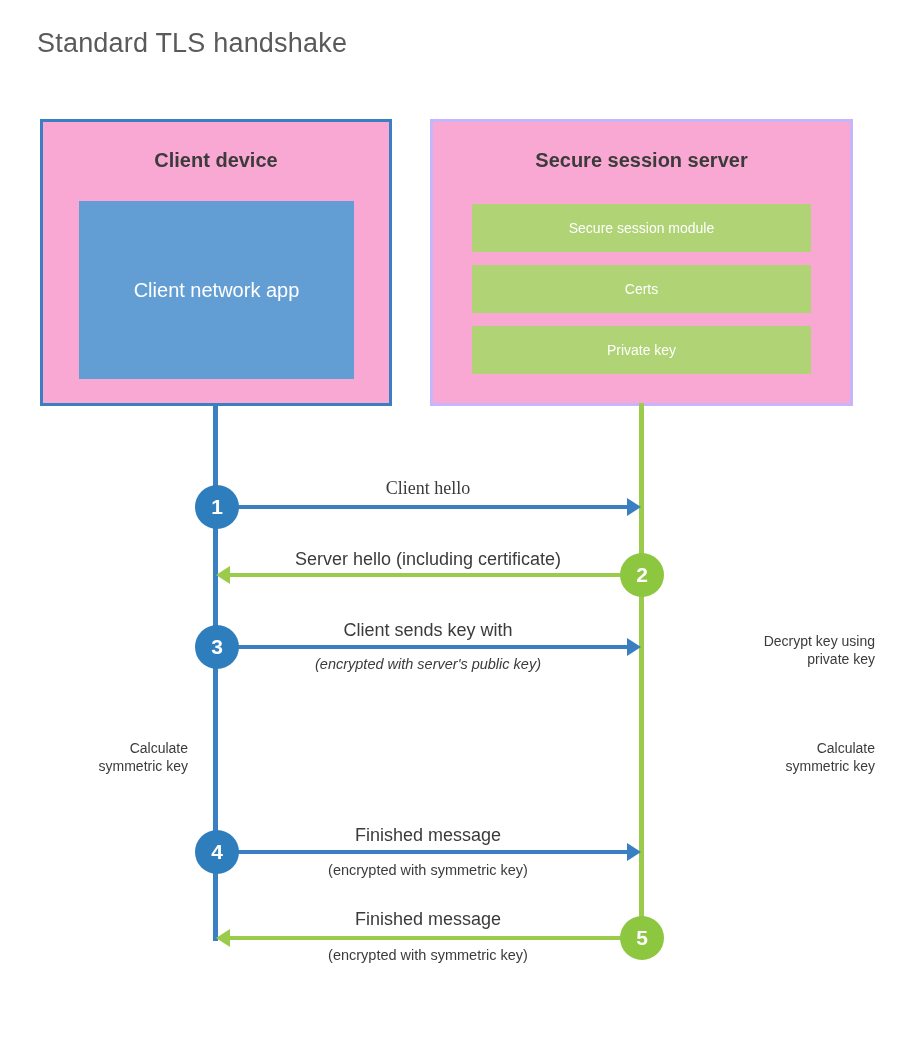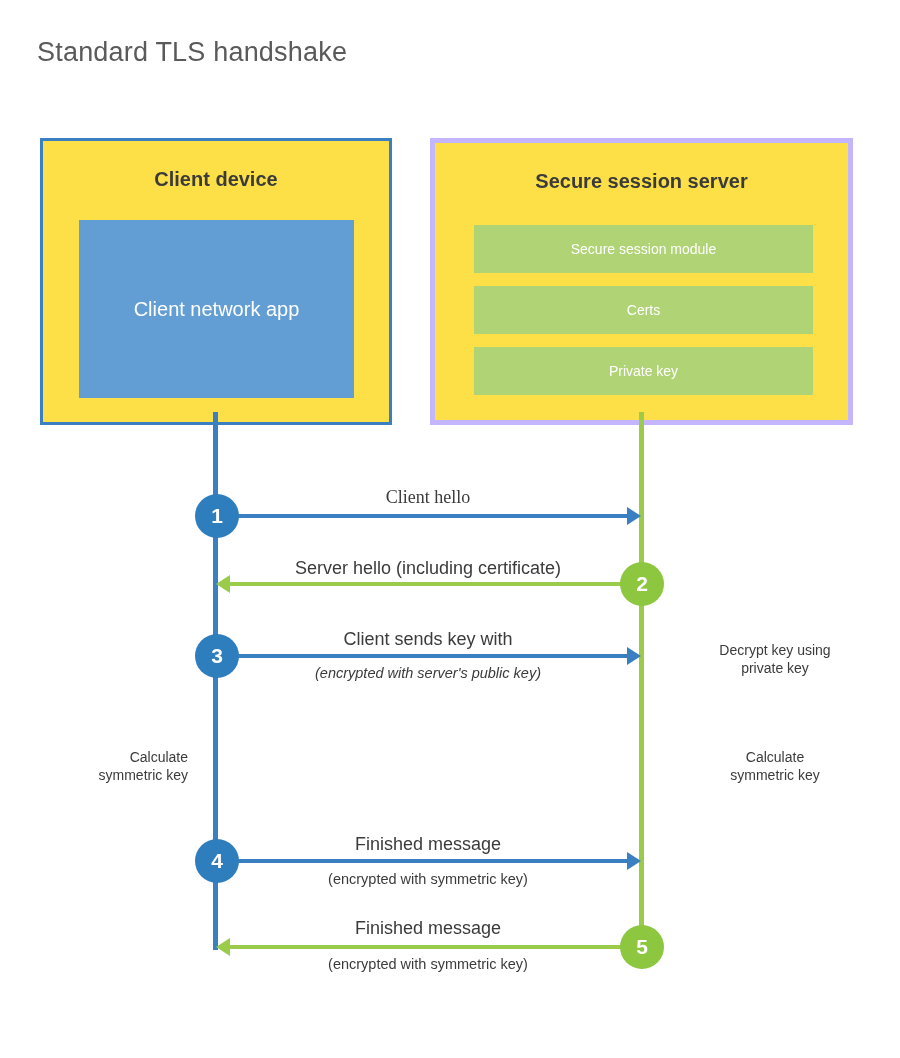--- a/index.html
+++ b/index.html
@@ -10,57 +10,56 @@
   body {
     width: 900px;
     height: 1058px;
     position: relative;
     font-family: "Liberation Sans", sans-serif;
     overflow: hidden;
   }
 
   #diagram-root {
     position: absolute;
-    left: 0; top: 9px;
+    left: 0; top: 0;
     width: 900px;
     height: 795px;
   }
 
   
   .page-title {
     position: absolute;
     left: 37px;
     top: 28px;
     font-size: 27px;
     font-weight: 300;
     color: #5a5a5a;
     letter-spacing: 0.2px;
     white-space: nowrap;
   }
 
   
   .node-box {
     position: absolute;
-    background: #fde047;
+    background: #f9a8d4;
     box-sizing: border-box;
-    margin-top: 10px;
   }
   #client-box {
     left: 40px;
     top: 119px;
     width: 352px;
     height: 287px;
     border: 3px solid #3a7fc1;
   }
   #server-box {
     left: 430px;
     top: 119px;
     width: 423px;
     height: 287px;
-    border: 5px solid #c4b5fd;
+    border: 3px solid #c4b5fd;
   }
   .node-title {
     position: absolute;
     left: 0;
     right: 0;
     top: 27px;
     text-align: center;
     font-size: 20px;
     font-weight: bold;
     color: #3b3b3b;
@@ -176,21 +175,21 @@
 
   
   .side-note {
     position: absolute;
     font-size: 14px;
     color: #3b3b3b;
     line-height: 1.27;
     white-space: pre-line;
   }
   .side-note.right-align { text-align: right; }
-  .side-note.left-align  { text-align: center; }
+  .side-note.left-align  { text-align: right; }
 </style>
 </head>
 <body>
 
 <div id="diagram-root">
 
   <div class="page-title">Standard TLS handshake</div>
 
   <div class="node-box" id="client-box">
     <div class="node-title">Client device</div>

